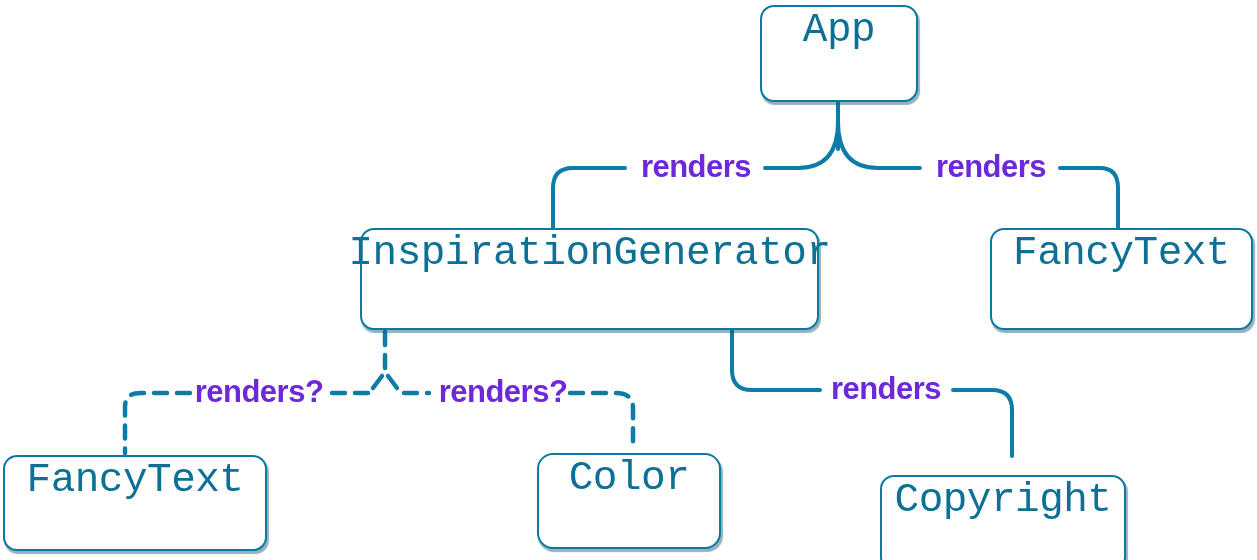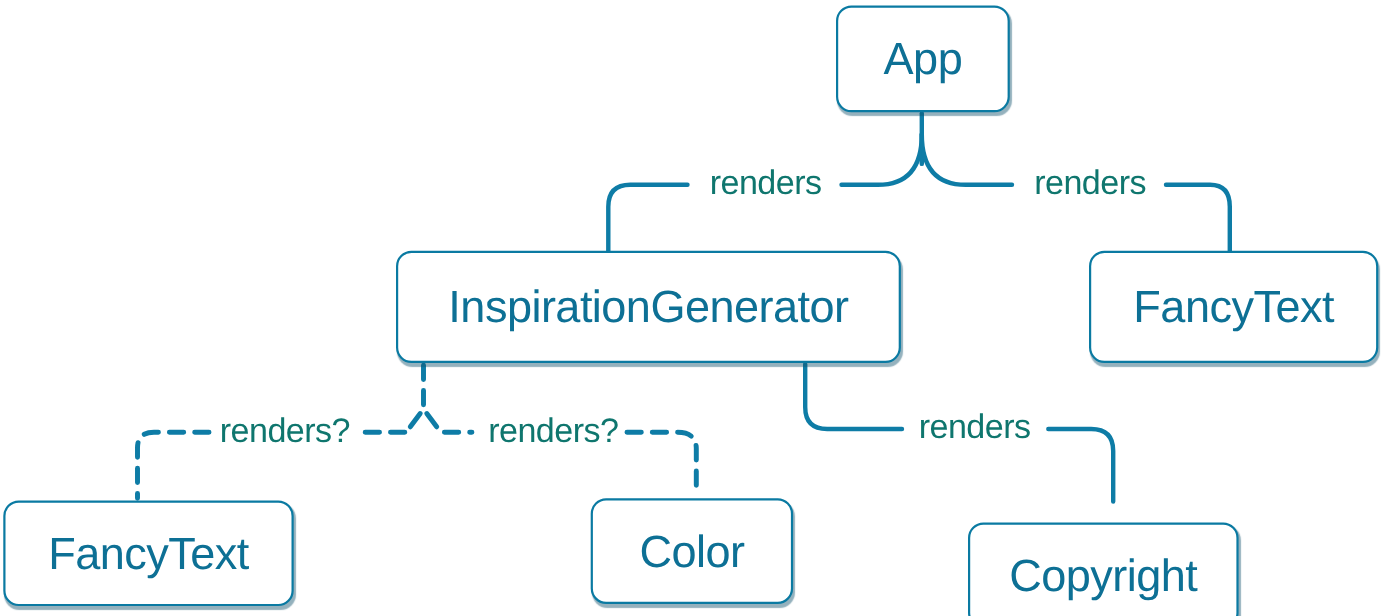--- a/index.html
+++ b/index.html
@@ -22,31 +22,32 @@
   }
   .edge-forkdash{
     fill:none;stroke:#0e7ca6;stroke-width:4.5;stroke-linecap:round;
   }
   .node{
     position:absolute;
     background:#ffffff;
     border:2.5px solid #0a7aa2;
     border-radius:14px;
     box-shadow:1.5px 3px 1px rgba(18,82,108,0.45);
-    display:flex;align-items:center;justify-content:center;
+    display:flex;align-items:flex-start;justify-content:center;
     color:#0d7095;
     font-size:41px;font-weight:500;letter-spacing:-0.5px;
     box-sizing:border-box;
     white-space:nowrap;
+    font-family:Liberation Mono, monospace;
   }
   .edge-label{
     position:absolute;
     transform:translate(-50%,-50%);
-    color:#0f766e;
-    font-size:31px;font-weight:400;letter-spacing:-0.5px;
+    color:#6d28d9;
+    font-size:31px;font-weight:700;letter-spacing:-0.5px;
     white-space:nowrap;
     line-height:1;
   }
 </style>
 </head>
 <body>
 
 <div class="stage">
 
   <svg class="edges-svg" viewBox="0 0 1257 560" xmlns="http://www.w3.org/2000/svg">
@@ -88,21 +89,21 @@
   </div>
 
   <div class="node" style="left:990px;top:228px;width:263px;height:102px;">
     <span>FancyText</span>
   </div>
 
   <div class="node" style="left:3px;top:455px;width:264px;height:96px;">
     <span>FancyText</span>
   </div>
 
-  <div class="node" style="left:537px;top:453px;width:184px;height:96px;">
+  <div class="node" style="left:537px;top:453px;width:184px;height:96px;border-radius:16px;">
     <span>Color</span>
   </div>
 
   <div class="node" style="left:880px;top:455px;width:246px;height:96px;margin-top:20px;">
     <span>Copyright</span>
   </div>
 
 </div>
 
 </body></html>

